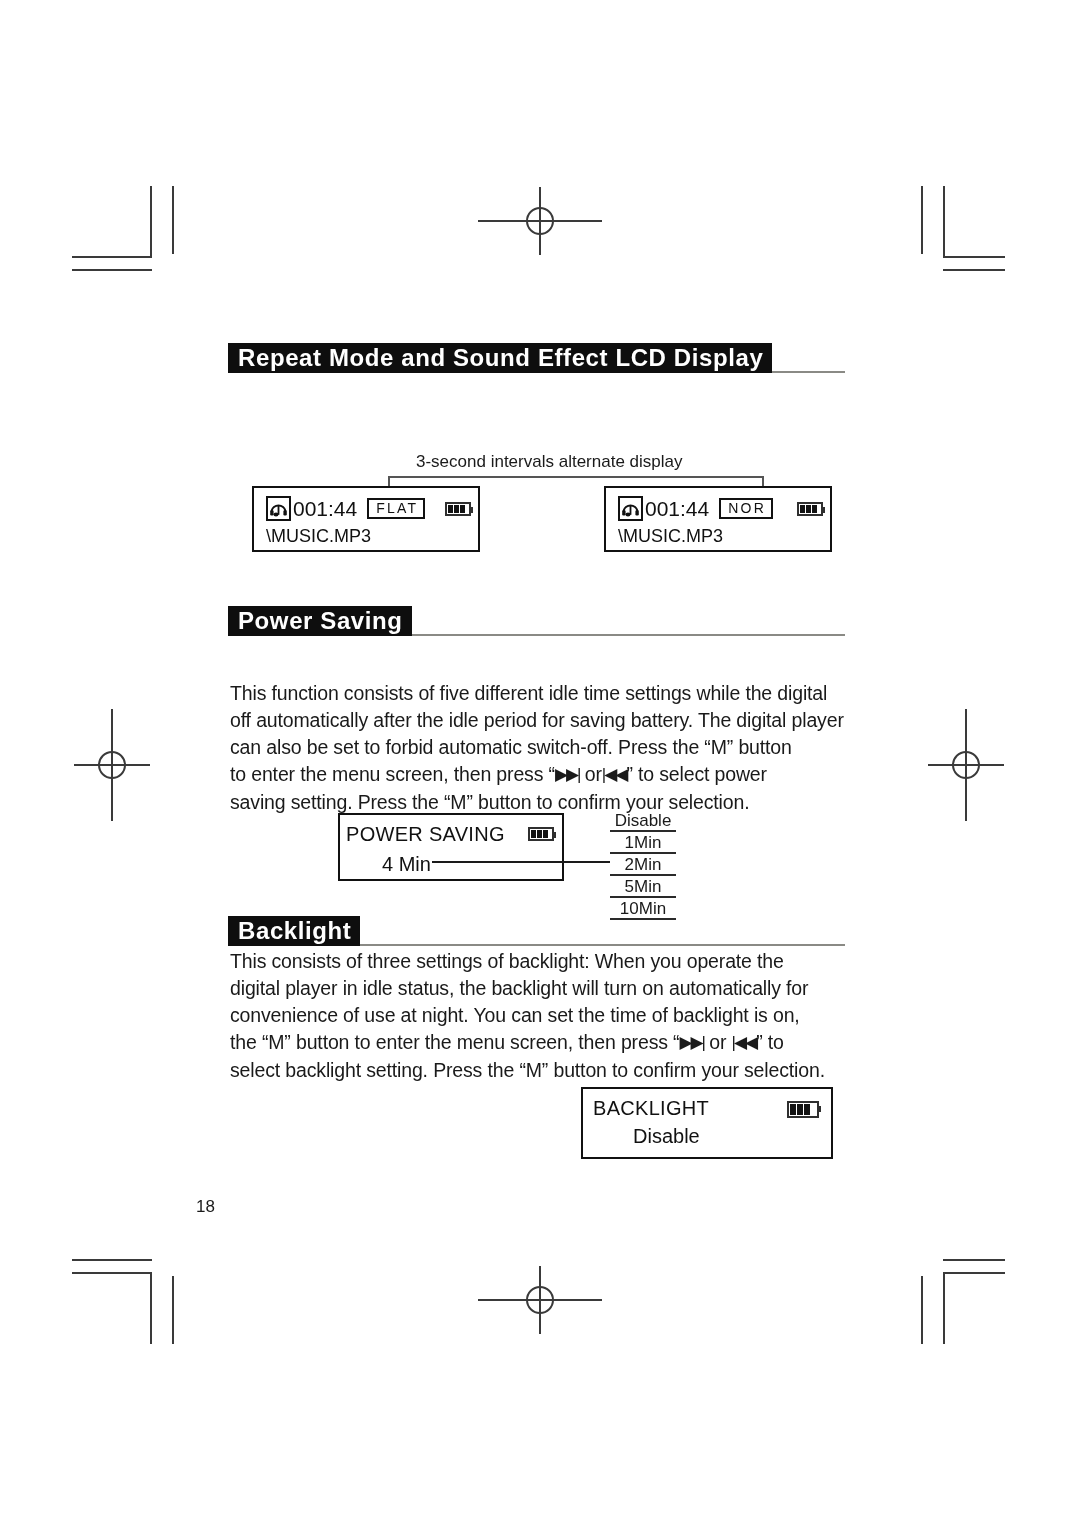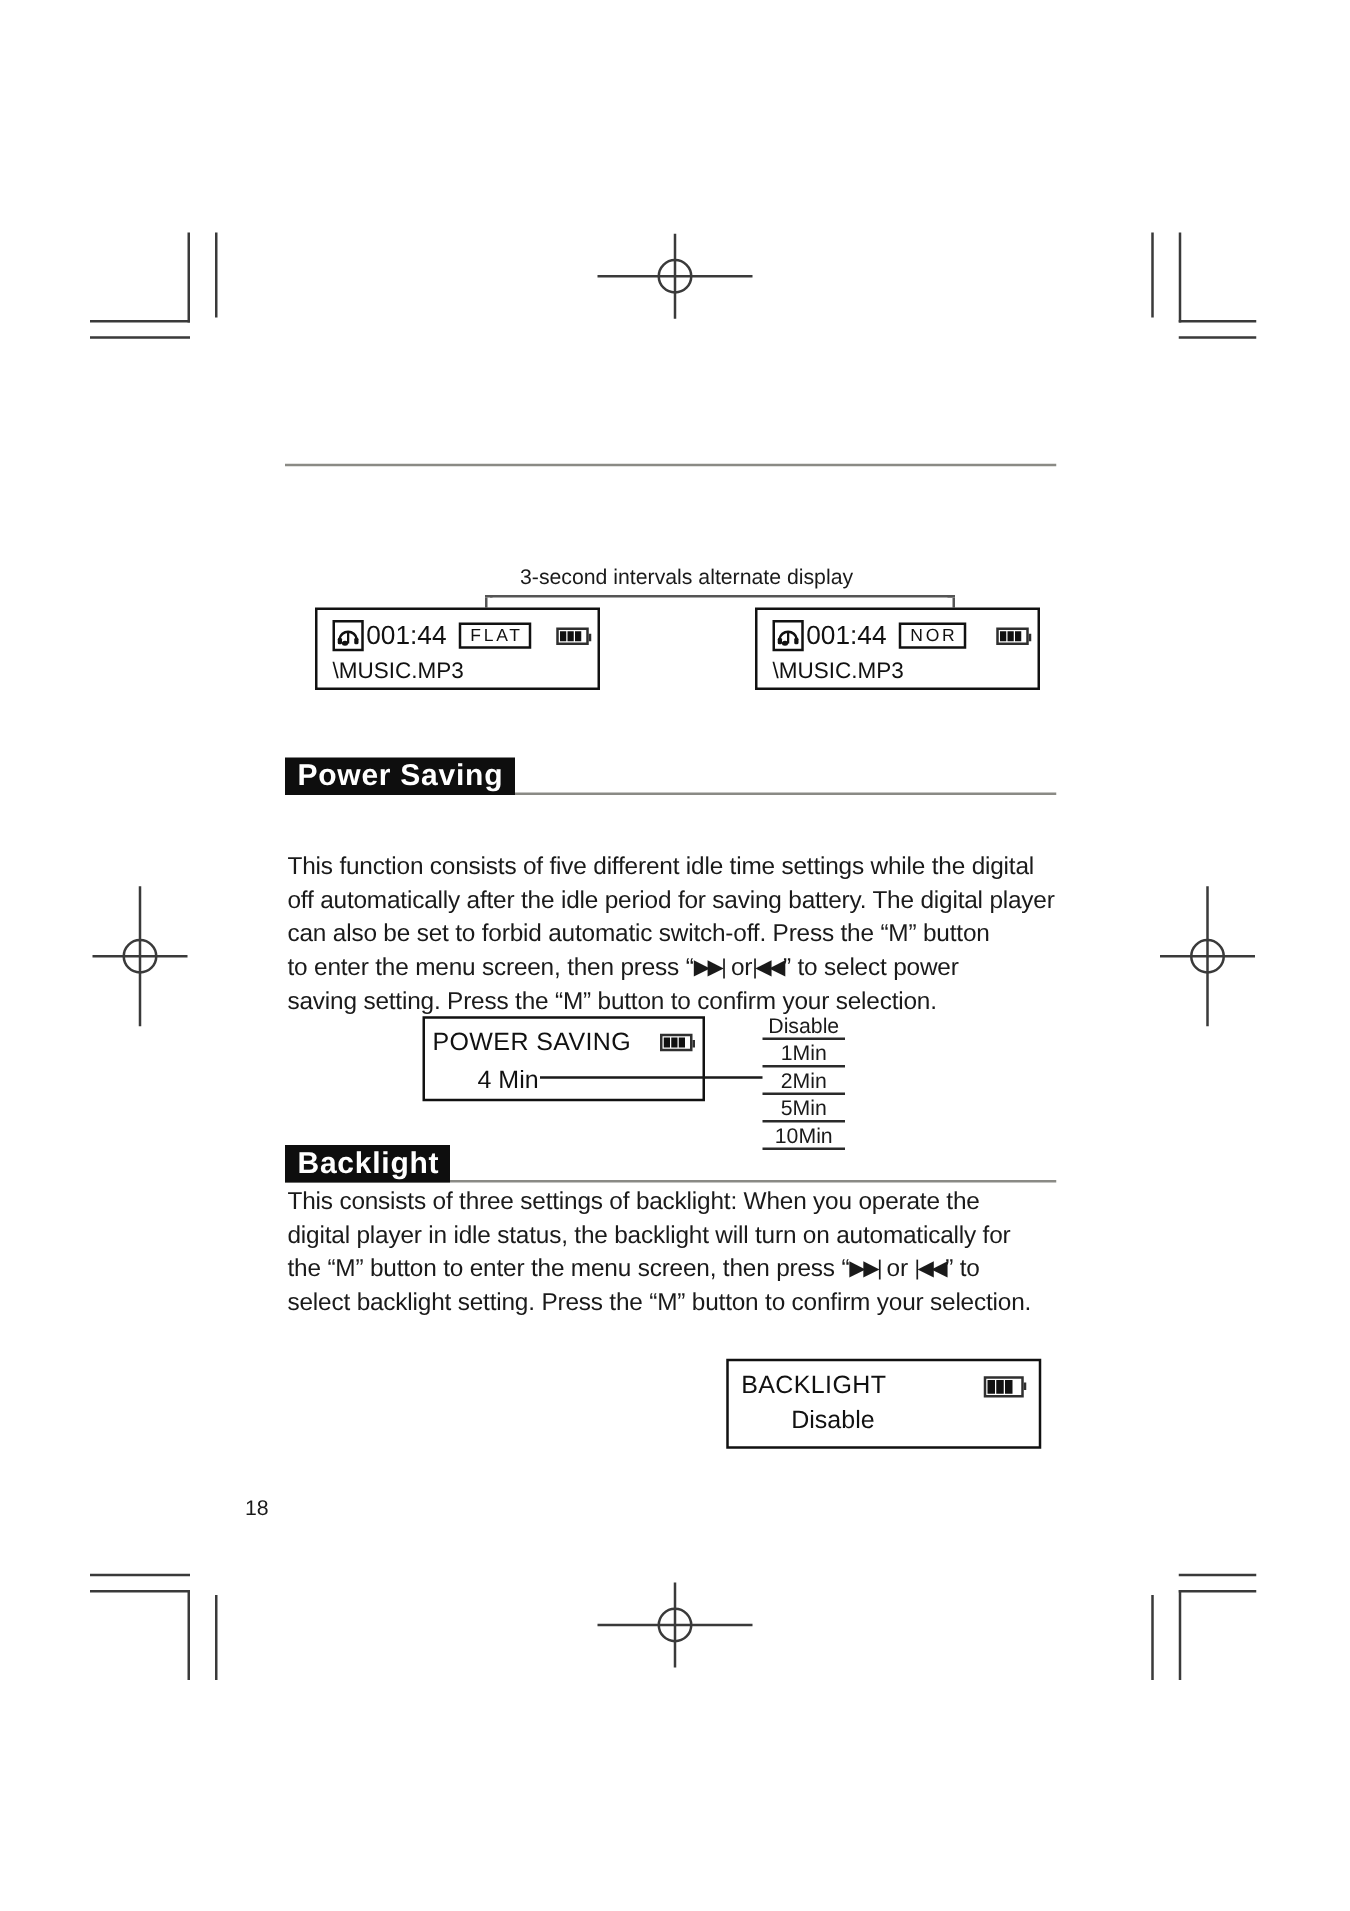--- a/index.html
+++ b/index.html
@@ -242,20 +242,21 @@
   </div>
 
   <div class="reg" style="left:966px; top:765px;">
     <div class="rv" style="left:-1px; top:-56px; height:112px;"></div>
     <div class="rh" style="left:-38px; top:-1px; width:76px;"></div>
     <div class="rc" style="left:-14px; top:-14px; width:24px; height:24px;"></div>
   </div>
 
   <div class="section-head" style="left:228px; top:343px; width:617px;">
     <div class="rule"></div>
+    <span class="bar">Repeat Mode and Sound Effect LCD Display</span>
   </div>
 
 
   <div class="caption" style="left:416px; top:452px;">3-second intervals alternate display</div>
 
   <div class="bracket" style="left:388px; top:476px; width:378px; height:26px;">
     <div class="seg" style="left:4px; top:0px; width:370px; height:2px;"></div>
     <div class="seg" style="left:0px; top:2px; width:2px; height:24px;"></div>
     <div class="seg" style="left:374px; top:2px; width:2px; height:24px;"></div>
     <div class="seg" style="left:0px; top:0px; width:6px; height:2px;"></div>
@@ -336,20 +337,21 @@
   </div>
 
   <div class="section-head" style="left:228px; top:916px; width:617px;">
     <div class="rule"></div>
     <span class="bar">Backlight</span>
   </div>
 
   <div class="para" style="left:230px; top:948px;">
     <span class="ln">This consists of three settings of backlight: When you operate the</span>
     <span class="ln">digital player in idle status, the backlight will turn on automatically for</span>
+    <span class="ln">convenience of use at night. You can set the time of backlight is on,</span>
     <span class="ln">
       <span>the  “M”  button to enter the menu screen, then press  “</span><span class="glyph">▶▶|</span><span> or </span><span class="glyph">|◀◀</span><span>”  to</span>
     </span>
     <span class="ln">select backlight setting. Press the  “M”  button to confirm your selection.</span>
   </div>
 
   <div class="lcd" style="left:581px; top:1087px; width:252px; height:72px;">
     <div class="menu-title" style="left:10px; top:8px;">BACKLIGHT</div>
     <span class="batt" style="position:absolute; left:204px; top:12px; width:32px; height:17px;">
       <i style="height:11px; width:6px;"></i><i style="height:11px; width:6px;"></i><i style="height:11px; width:6px;"></i>

